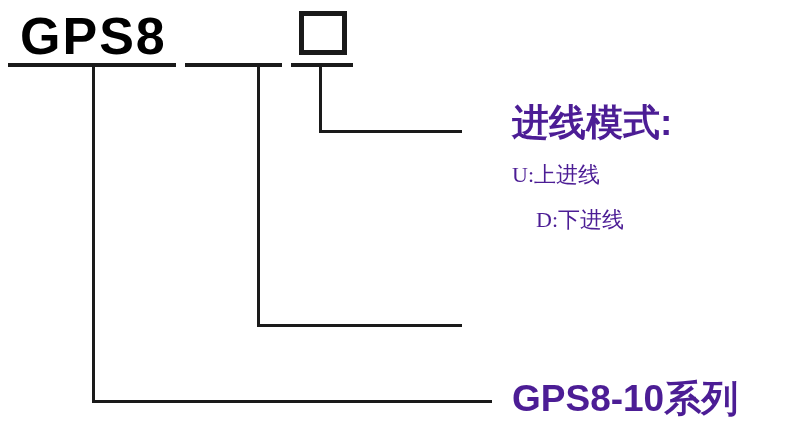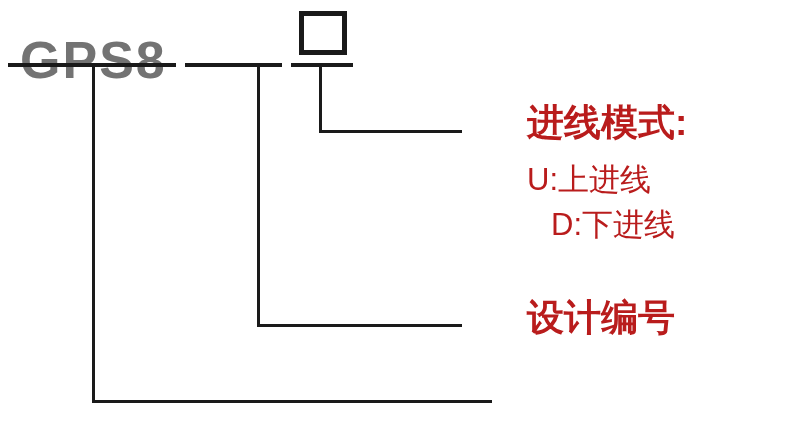--- a/index.html
+++ b/index.html
@@ -14,23 +14,22 @@
   }
   .diagram { position: absolute; inset: 0; }
 
   
   .code-text {
     position: absolute;
     font-size: 52px;
     font-weight: 700;
     letter-spacing: 2px;
     line-height: 1;
-    color: #737373;
+    color: #000000;
     white-space: nowrap;
-    margin-top: 24px;
   }
   .code-series { left: 20px; top: 10px; }
   .code-design { left: 183px; top: 10px; }
 
   
   .code-box {
     position: absolute;
     left: 299px; top: 11px;
     width: 48px; height: 44px;
     border: 5px solid #1a1a1a;
@@ -57,28 +56,28 @@
 
   .v-design { left: 257px; top: 67px; height: 260px; }
   .h-design { left: 257px; top: 324px; width: 205px; }
 
   .v-series { left: 92px;  top: 67px; height: 336px; }
   .h-series { left: 92px;  top: 400px; width: 400px; }
 
   
   .callout {
     position: absolute;
-    left: 527px;
+    left: 512px;
     font-weight: 600;
     white-space: nowrap;
-    color: #b91c1c;
+    color: #4c1d95;
     line-height: 1;
   }
   .callout-title  { font-size: 37px; }
-  .callout-option { font-size: 31px; font-weight: 500; }
+  .callout-option { font-size: 22px; font-weight: 500; font-family: Liberation Serif, serif; }
 
   .lbl-inlet   { top: 104px; }
   .lbl-opt-u   { top: 164px; }
   .lbl-opt-d   { top: 209px; margin-left: 24px; }
   .lbl-design  { top: 299px; }
   .lbl-series  { top: 380px; }
 </style>
 </head>
 <body>
 
@@ -101,16 +100,16 @@
 
   <div class="vline v-series"></div>
   <div class="hline h-series"></div>
 
   <div class="callout callout-title lbl-inlet">进线模式:</div>
 
   <div class="callout callout-option lbl-opt-u">U:上进线</div>
 
   <div class="callout callout-option lbl-opt-d">D:下进线</div>
 
-  <div class="callout callout-title lbl-design">设计编号</div>
 
+  <div class="callout callout-title lbl-series">GPS8-10系列</div>
 
 </div>
 
 </body></html>

